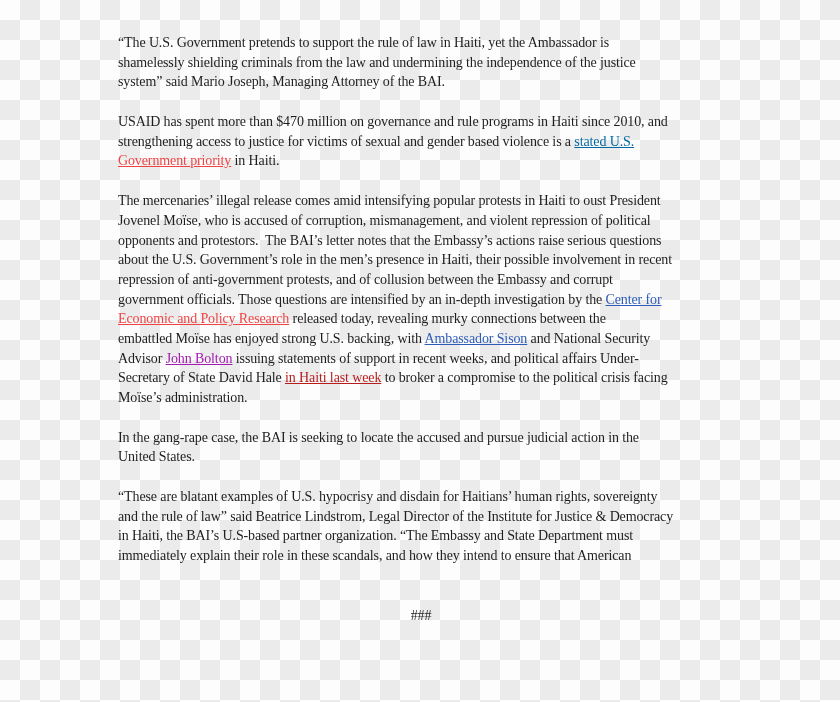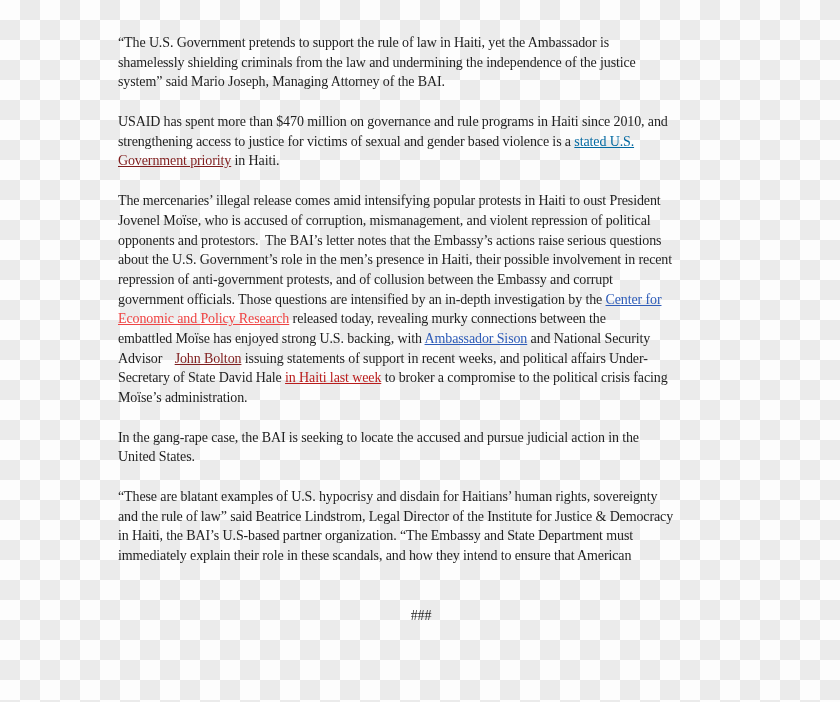--- a/index.html
+++ b/index.html
@@ -52,32 +52,32 @@
 <div class="doc" style="color: rgb(30, 30, 30);">
   <div>
       <div class="para">
         <div class="line"><span>“The U.S. Government pretends to support the rule of law in Haiti, yet the Ambassador is</span></div>
         <div class="line"><span>shamelessly shielding criminals from the law and undermining the independence of the justice</span></div>
         <div class="line"><span>system” said Mario Joseph, Managing Attorney of the BAI.</span></div>
       </div>
       <div class="para">
         <div class="line"><span>USAID has spent more than $470 million on governance and rule programs in Haiti since 2010, and</span></div>
         <div class="line"><span>strengthening access to justice for victims of sexual and gender based violence is a </span><a class="lnk" style="color: #0369a1;">stated U.S.</a></div>
-        <div class="line"><a class="lnk" style="color: #7f1d1d;">Government priority</a><span> in Haiti.</span></div>
+        <div class="line"><a class="lnk" style="color: #ef4444;">Government priority</a><span> in Haiti.</span></div>
       </div>
       <div class="para">
         <div class="line"><span>The mercenaries’ illegal release comes amid intensifying popular protests in Haiti to oust President</span></div>
         <div class="line"><span>Jovenel Moïse, who is accused of corruption, mismanagement, and violent repression of political</span></div>
         <div class="line"><span>opponents and protestors.  The BAI’s letter notes that the Embassy’s actions raise serious questions</span></div>
         <div class="line"><span>about the U.S. Government’s role in the men’s presence in Haiti, their possible involvement in recent</span></div>
         <div class="line"><span>repression of anti-government protests, and of collusion between the Embassy and corrupt</span></div>
         <div class="line"><span>government officials. Those questions are intensified by an in-depth investigation by the </span><a class="lnk" style="color: rgb(46, 92, 184);">Center for</a></div>
         <div class="line"><a class="lnk" style="color: #ef4444;">Economic and Policy Research</a><span> released today, revealing murky connections between the</span></div>
         <div class="line"><span>embattled Moïse has enjoyed strong U.S. backing, with </span><a class="lnk" style="color: rgb(46, 92, 184);">Ambassador Sison</a><span> and National Security</span></div>
-        <div class="line"><span>Advisor </span><a class="lnk" style="color: #7f1d1d; margin-left: 9px;">John Bolton</a><span> issuing statements of support in recent weeks, and political affairs Under-</span></div>
+        <div class="line"><span>Advisor </span><a class="lnk" style="color: #a21caf;">John Bolton</a><span> issuing statements of support in recent weeks, and political affairs Under-</span></div>
         <div class="line"><span>Secretary of State David Hale </span><a class="lnk" style="color: #b91c1c;">in Haiti last week</a><span> to broker a compromise to the political crisis facing</span></div>
         <div class="line"><span>Moïse’s administration.</span></div>
       </div>
       <div class="para">
         <div class="line"><span>In the gang-rape case, the BAI is seeking to locate the accused and pursue judicial action in the</span></div>
         <div class="line"><span>United States.</span></div>
       </div>
       <div class="para">
         <div class="line"><span>“These are blatant examples of U.S. hypocrisy and disdain for Haitians’ human rights, sovereignty</span></div>
         <div class="line"><span>and the rule of law” said Beatrice Lindstrom, Legal Director of the Institute for Justice &amp; Democracy</span></div>

